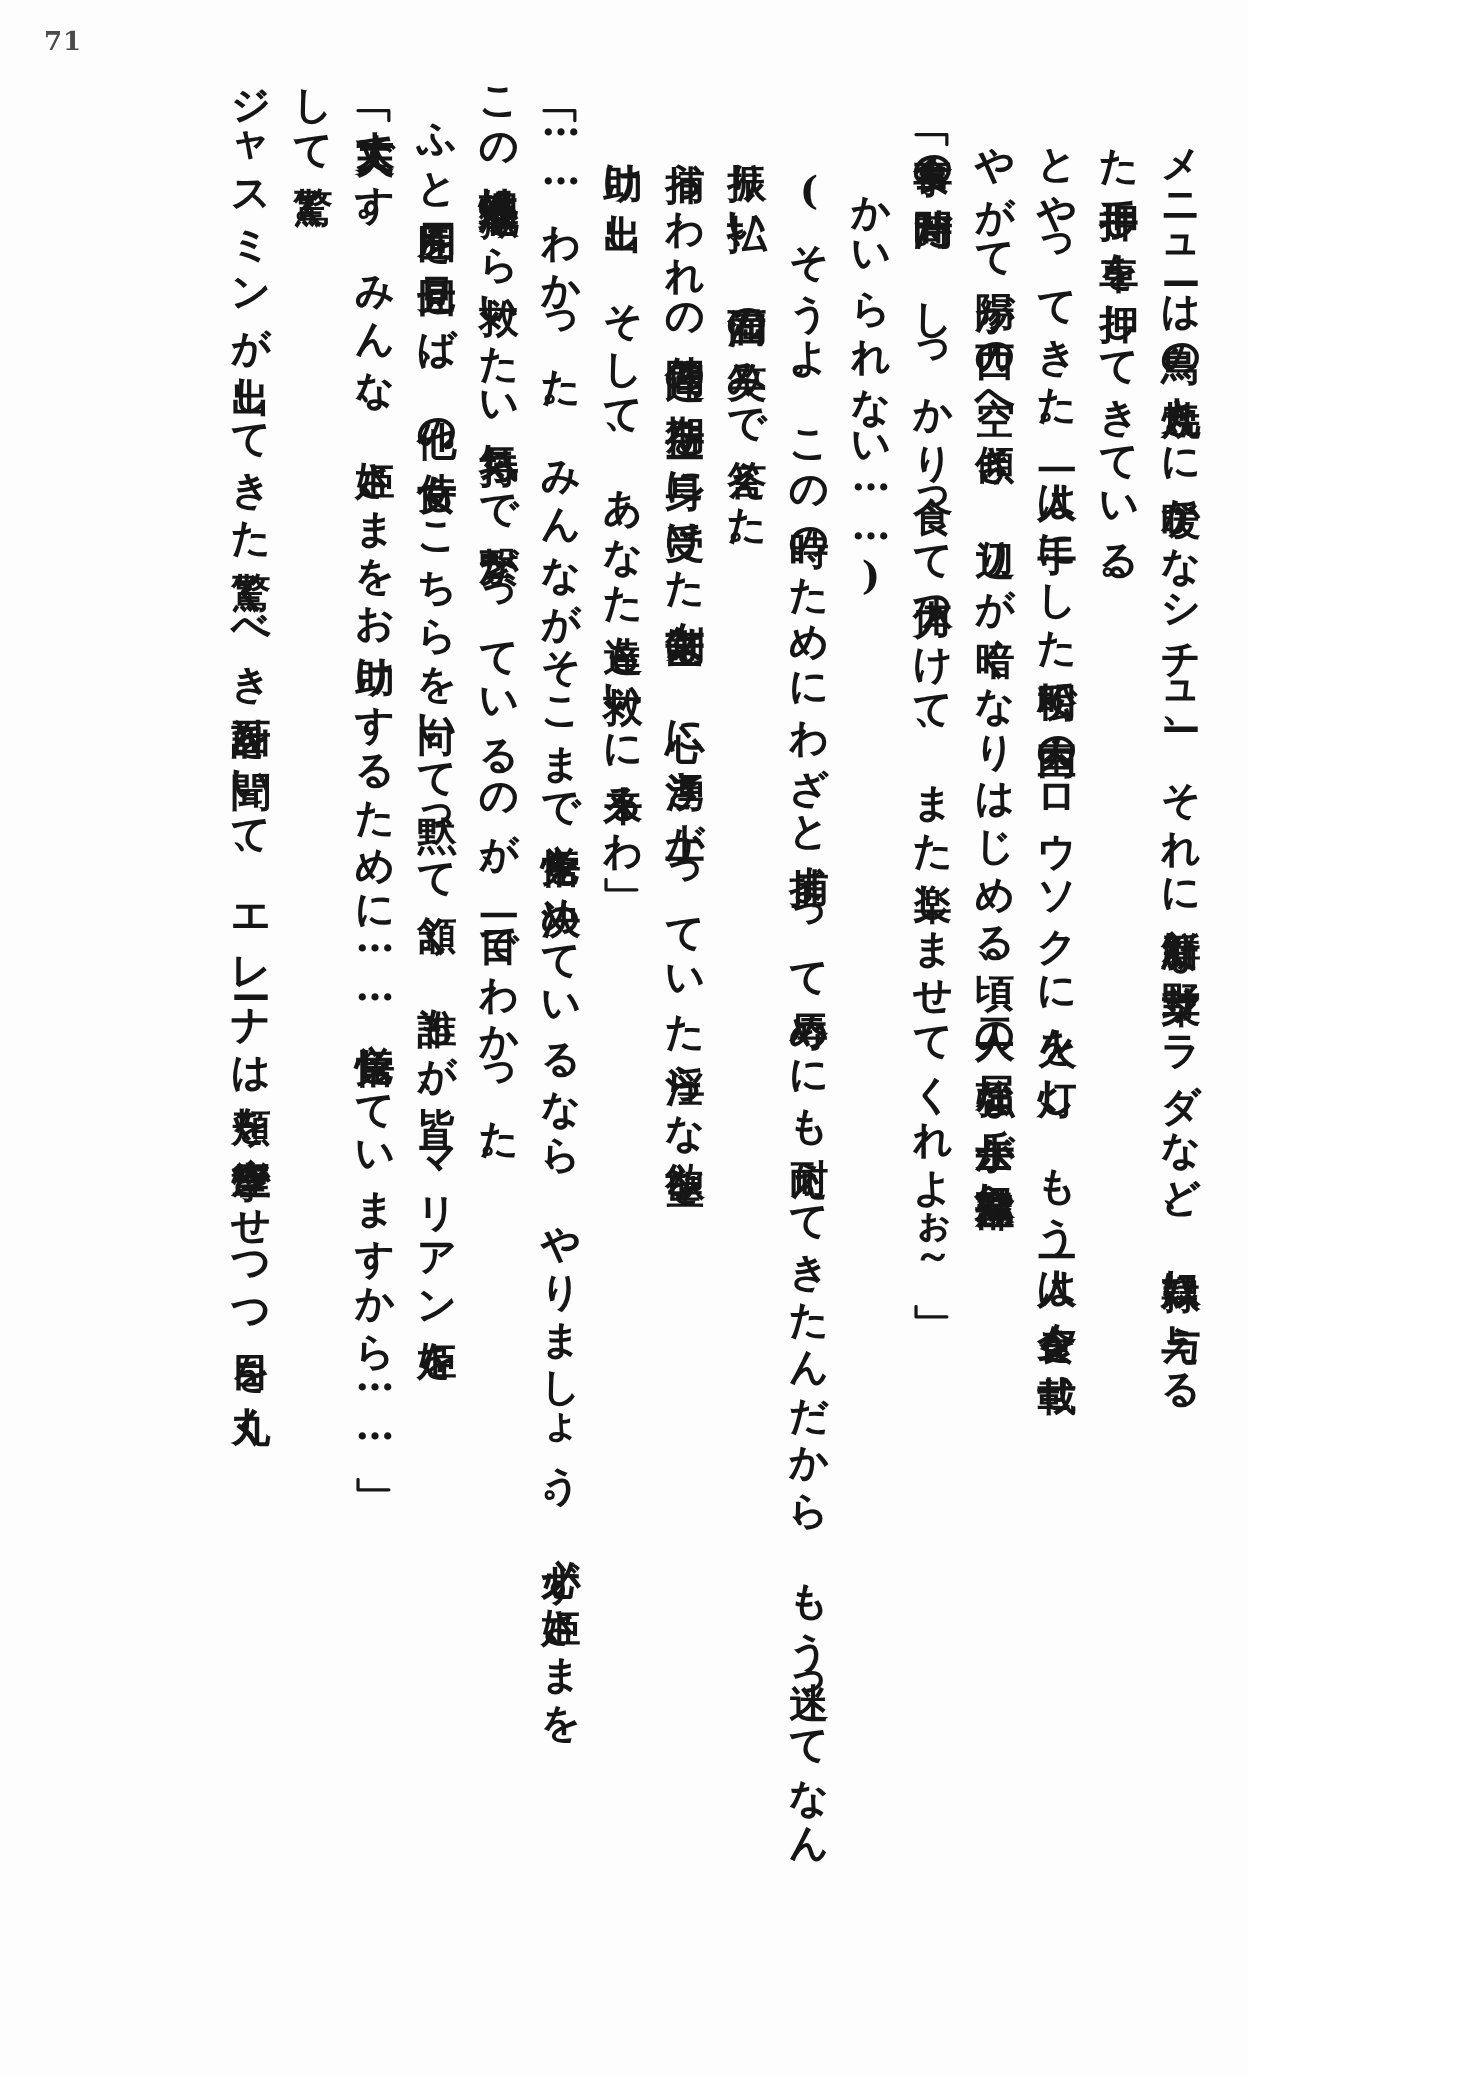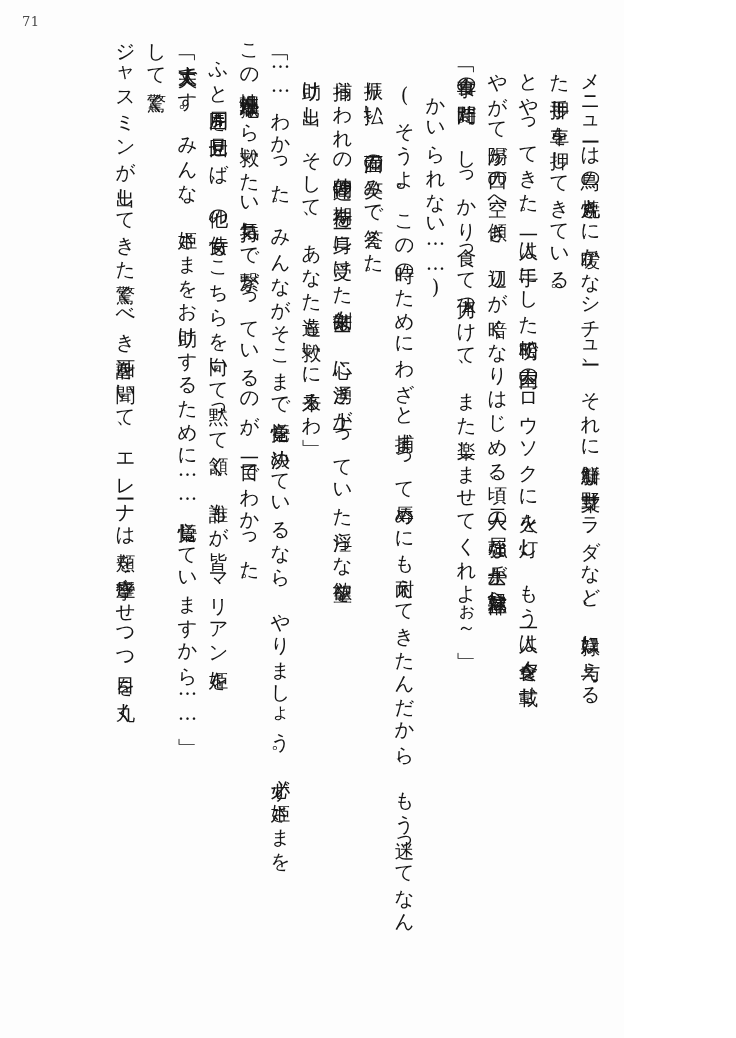--- a/index.html
+++ b/index.html
@@ -11,20 +11,21 @@
     font-family: "DejaVu Serif", "Liberation Serif", serif;
     color: #1a1a1a;
   }
   .page {
     position: relative;
     width: 624px;
     height: 1038px;
     background: #fdfdfd;
     overflow: hidden;
     box-sizing: border-box;
+    font-weight: bold;
   }
   
   .page-number {
     position: absolute;
     top: 14px;
     left: 22px;
     font-size: 13px;
     color: #4a4a4a;
     letter-spacing: 0.5px;
   }

